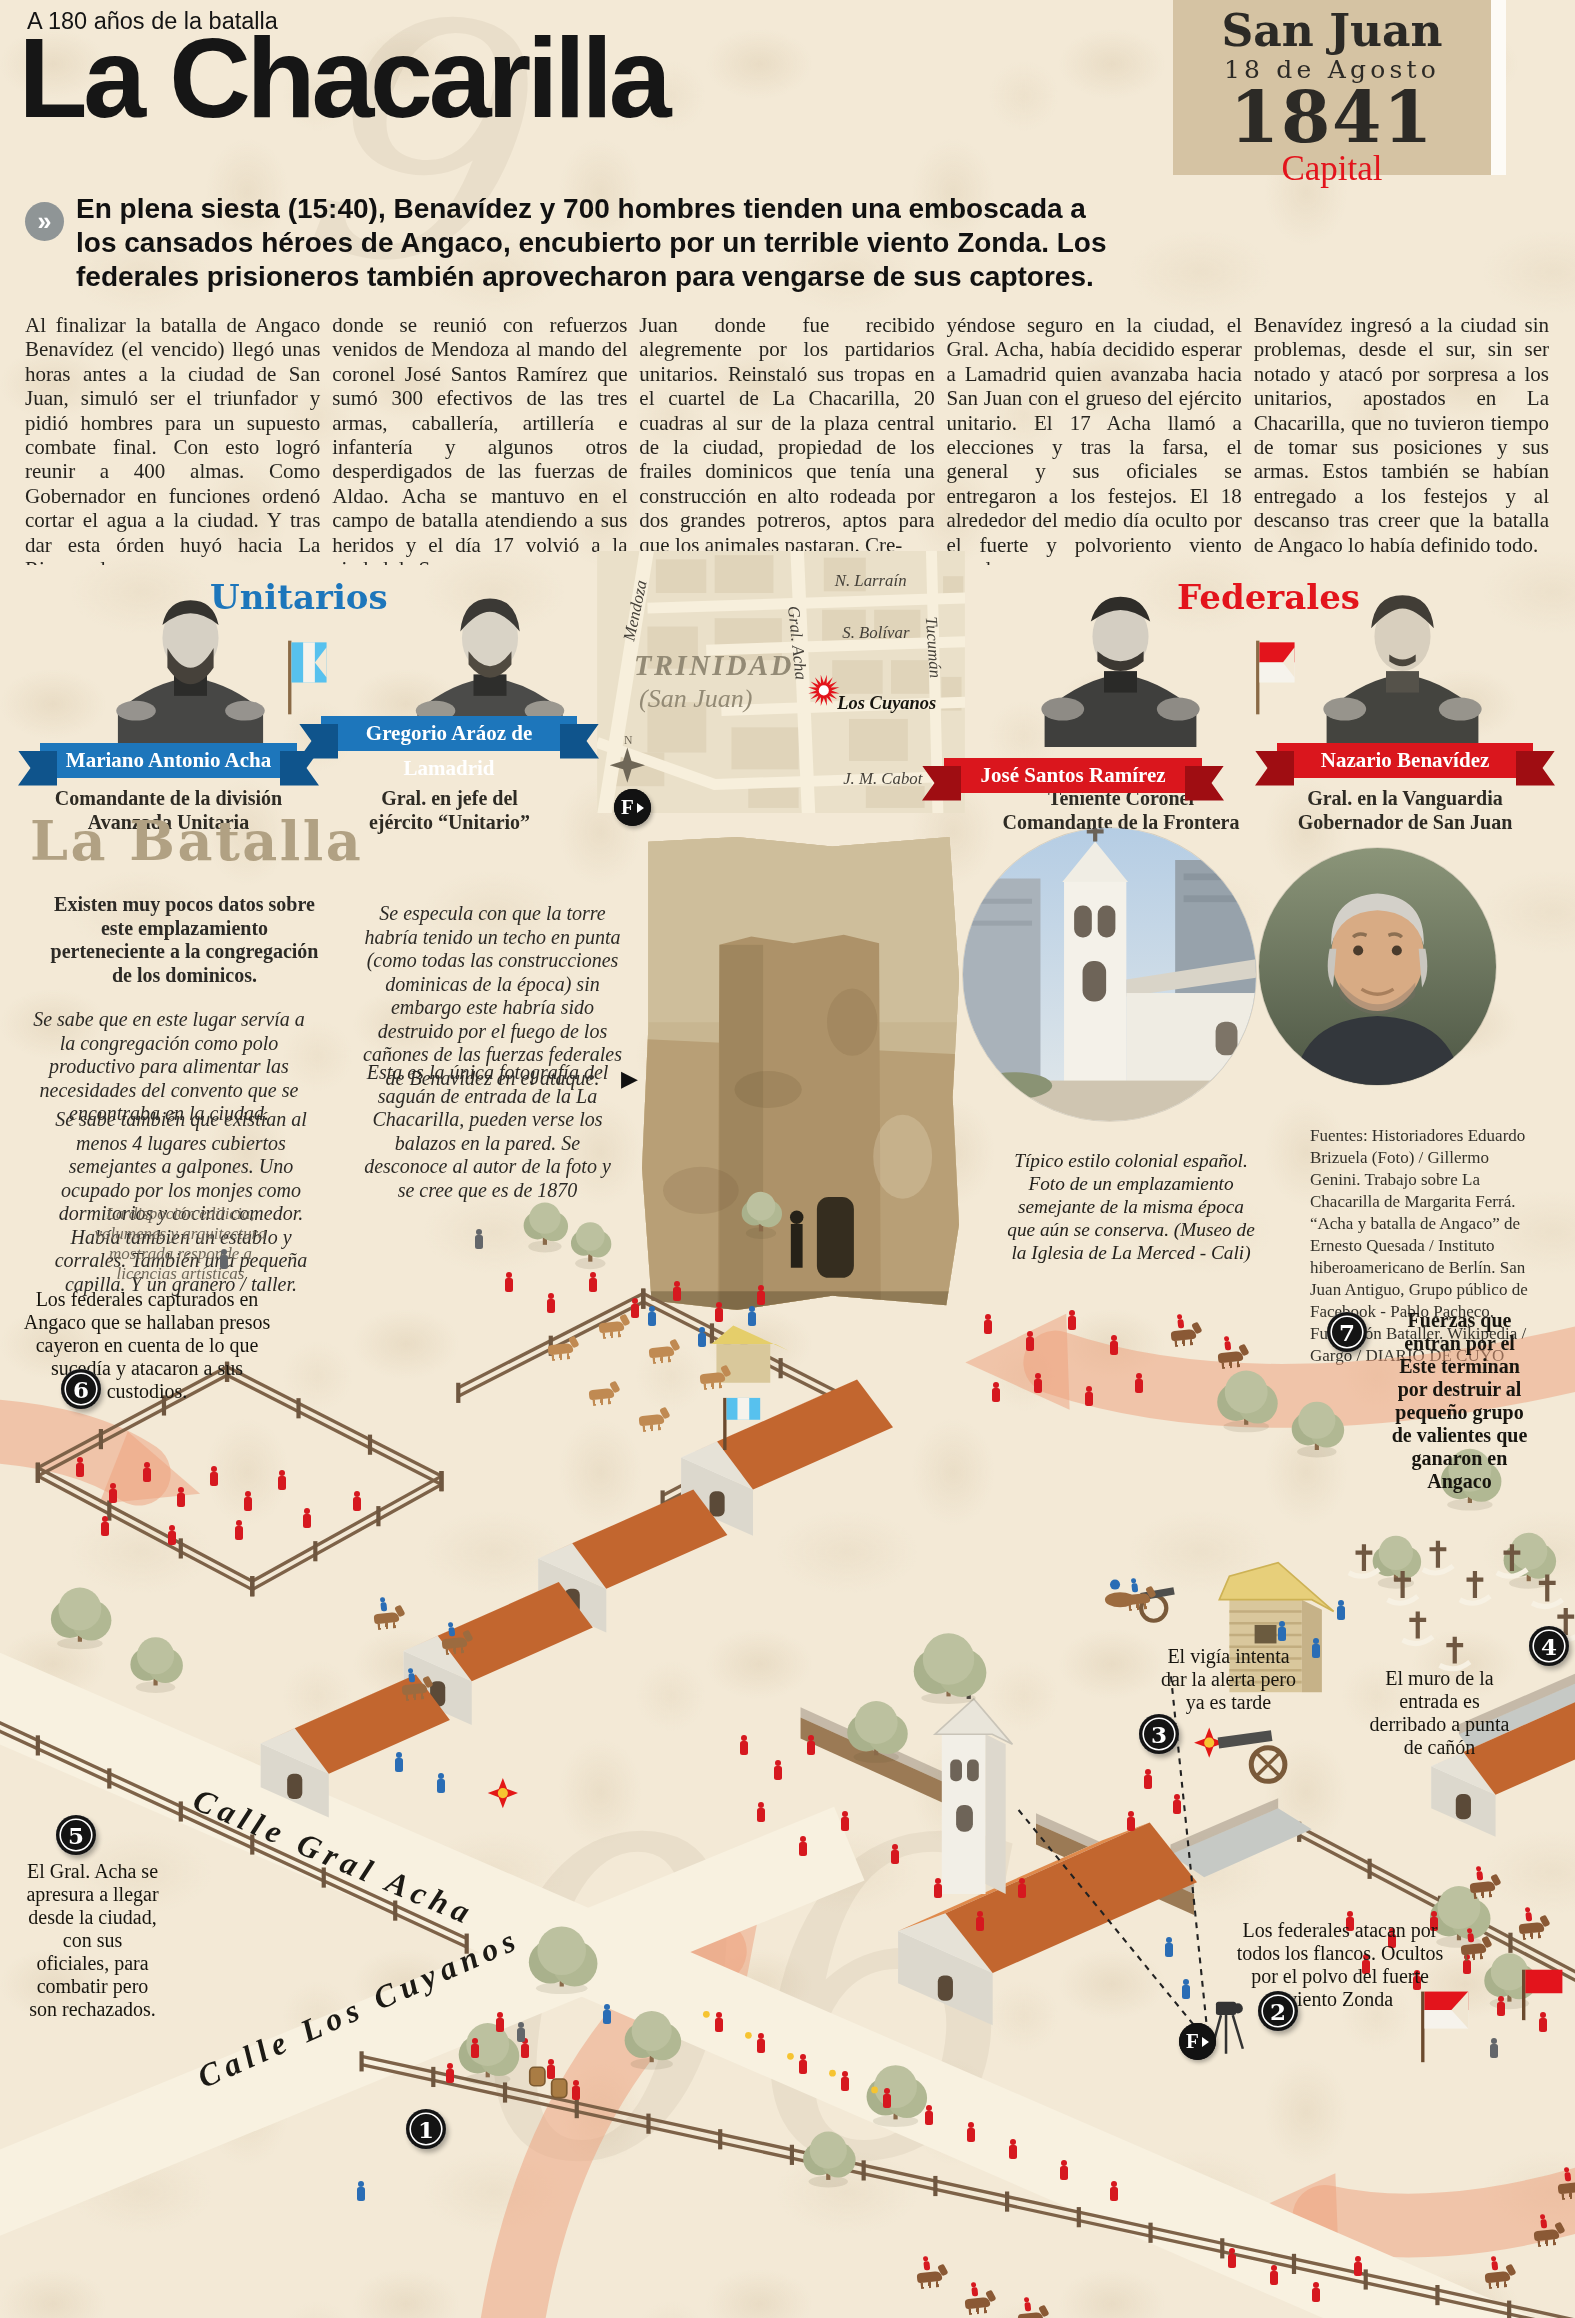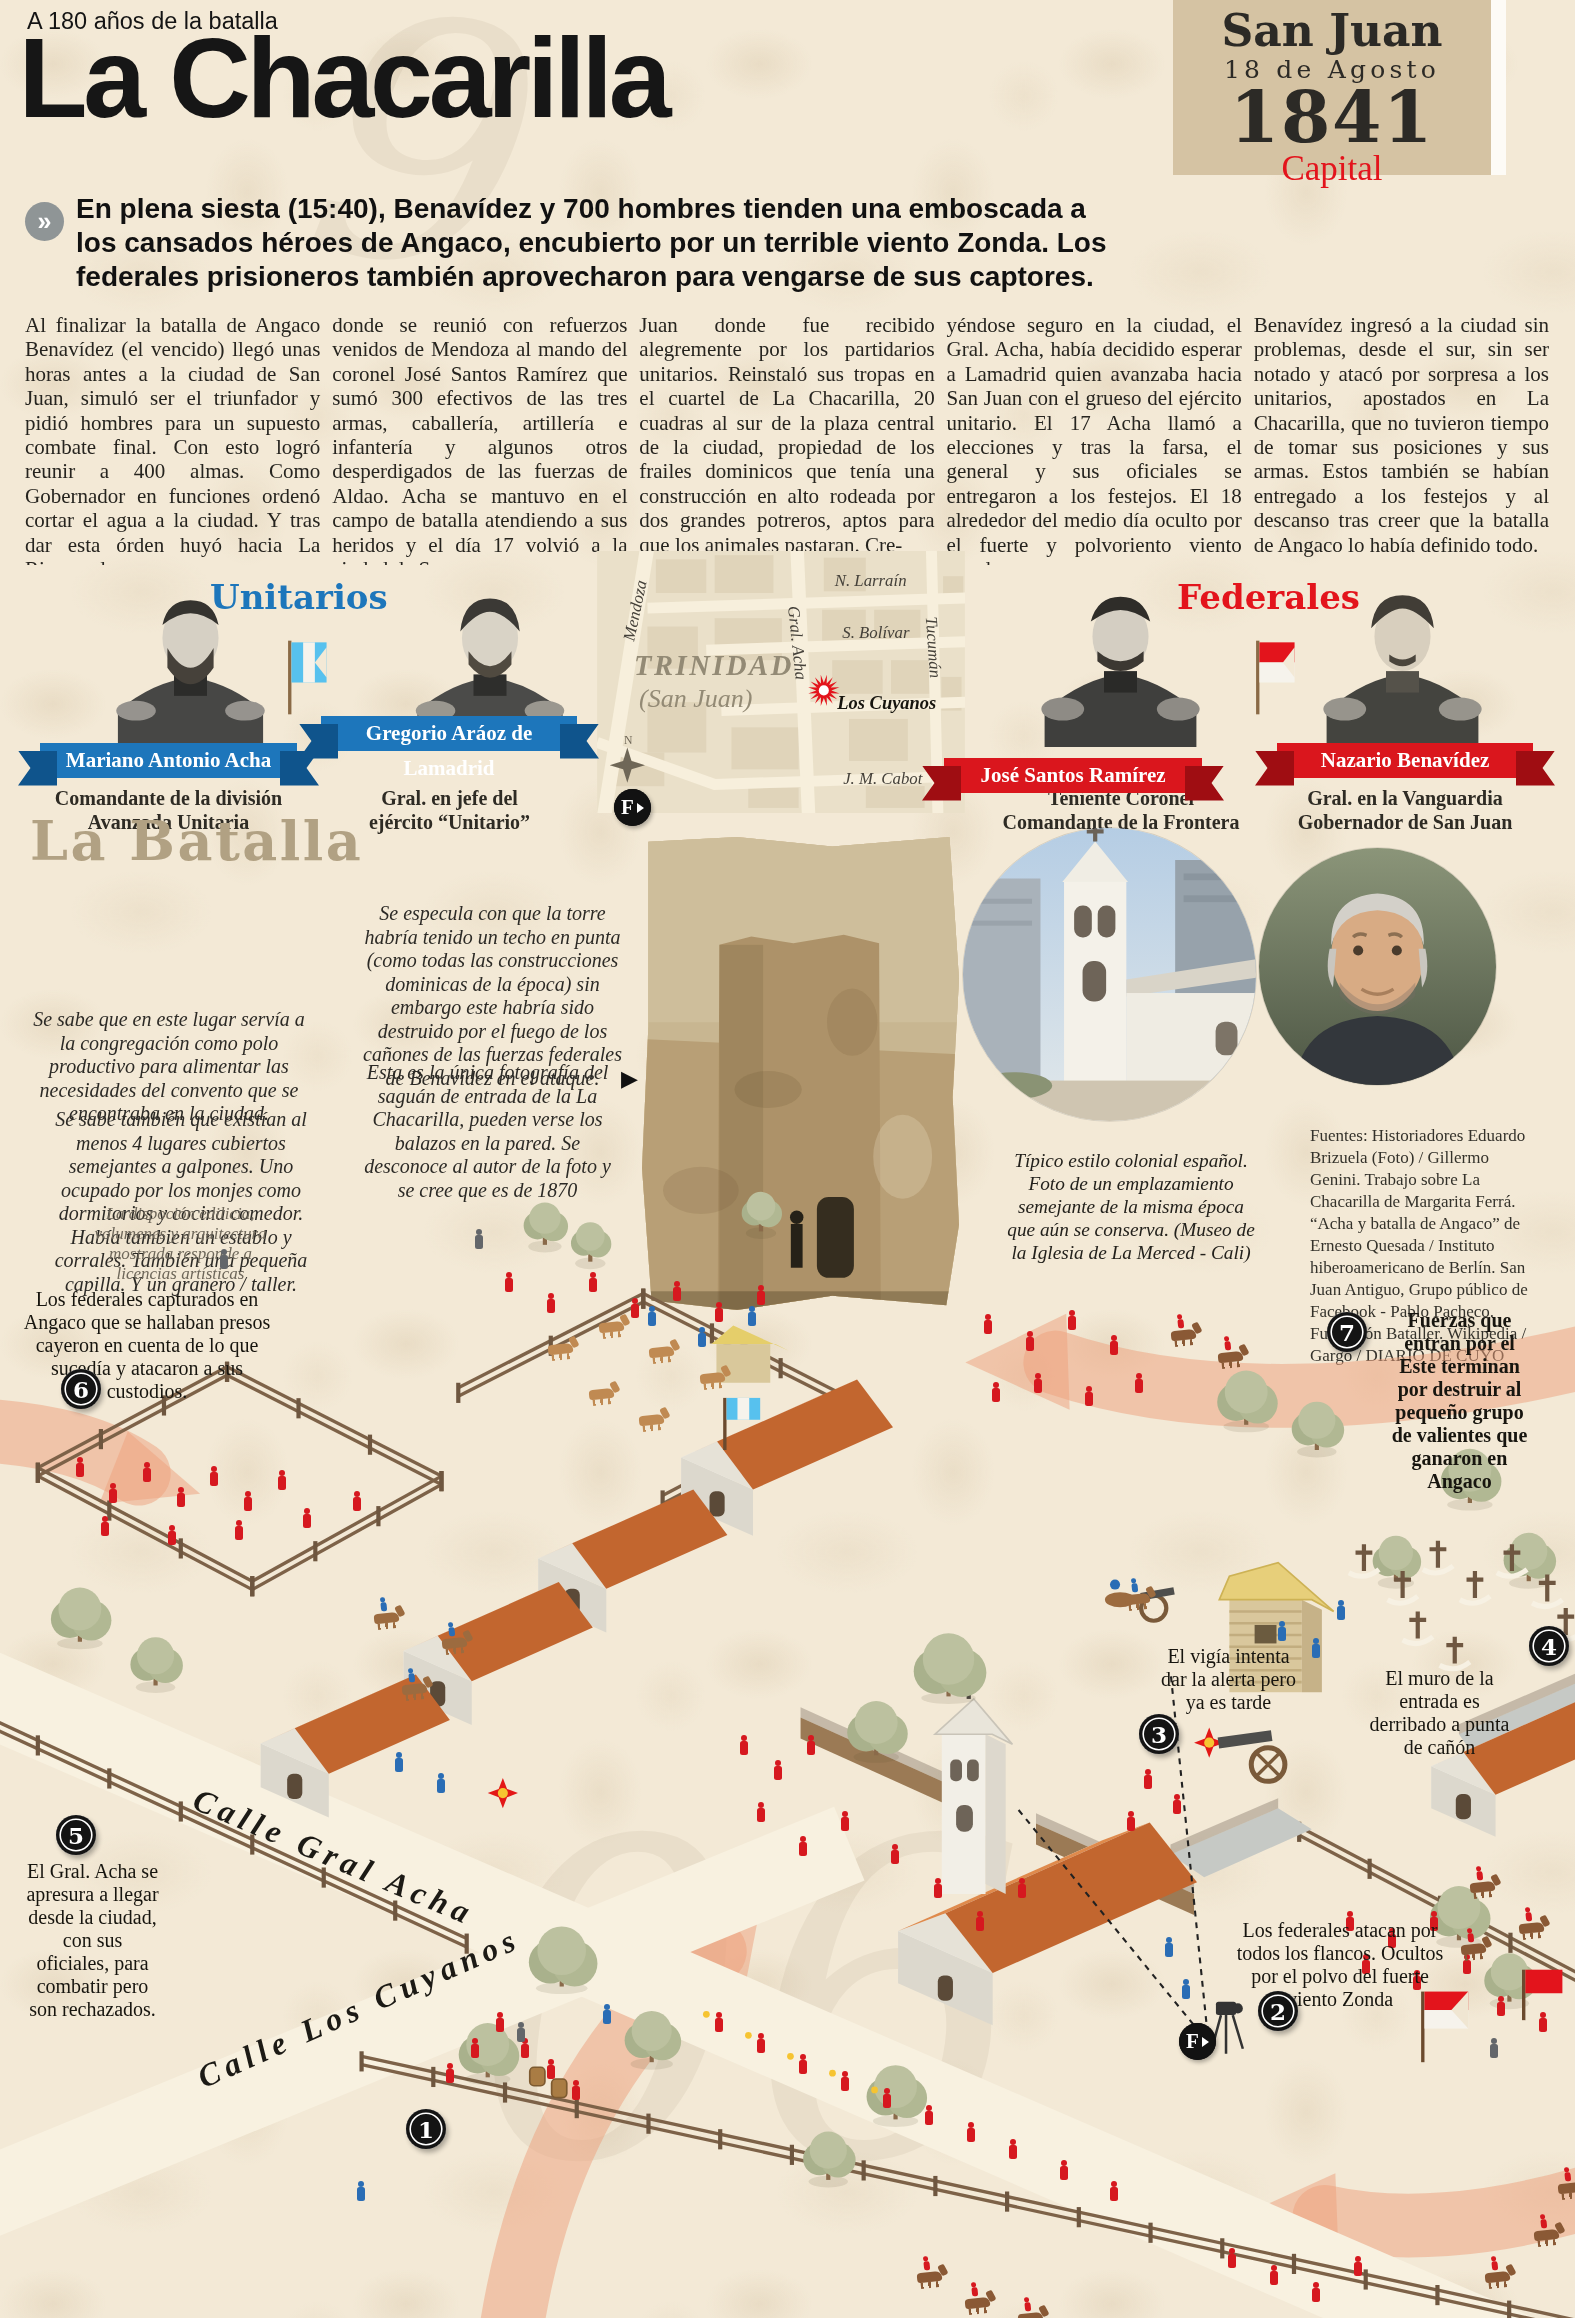--- a/index.html
+++ b/index.html
@@ -207,20 +207,21 @@
     <ellipse cx="50" cy="33" rx="17" ry="21" fill="#d8cfbe"></ellipse>
     <path d="M31 28 Q33 8 50 8 Q67 8 69 28 Q58 16 50 16 Q42 16 31 28 Z" fill="#413d36"></path>
     <path d="M42 44 Q50 50 58 44 L58 48 Q50 54 42 48 Z" fill="#4a453c"></path>
   </svg>
   <div class="ribbon red" style="left:944px;top:743px;width:258px;margin-top:15px;">José Santos Ramírez</div>
   <div class="role" style="left:995px;top:787px;width:252px;">Teniente Coronel Comandante de la Frontera</div>
   <div class="ribbon red" style="left:1277px;top:743px;width:256px;">Nazario Benavídez</div>
   <div class="role" style="left:1279px;top:787px;width:252px;">Gral. en la Vanguardia Gobernador de San Juan</div>
 
   <div class="abs bat-title">La Batalla</div>
+  <div class="abs bat-intro">Existen muy pocos datos sobre este emplazamiento perteneciente a la congregación de los dominicos.</div>
   <div class="abs bat-italic" style="left:26px;top:1008px;width:286px;">Se sabe que en este lugar servía a la congregación como polo productivo para alimentar las necesidades del convento que se encontraba en la ciudad.</div>
   <div class="abs bat-italic" style="left:34px;top:1108px;width:294px;">Se sabe también que existían al menos 4 lugares cubiertos semejantes a galpones. Uno ocupado por los monjes como dormitorios y cocina comedor. Había tambien un establo y corrales. También una pequeña capilla. Y un granero / taller.</div>
   <div class="abs disclaimer">La dispoción edilicia, volumenes y arquitectura mostrada responde a licencias artísticas</div>
   <div class="abs bat-italic" style="left:362px;top:902px;width:261px;">Se especula con que la torre habría tenido un techo en punta (como todas las construcciones dominicas de la época) sin embargo este habría sido destruido por el fuego de los cañones de las fuerzas federales de Benavídez en el ataque.</div>
   <div class="abs bat-italic" style="left:357px;top:1061px;width:261px;">Esta es la única fotografía del saguán de entrada de la La Chacarilla, pueden verse los balazos en la pared. Se desconoce al autor de la foto y se cree que es de 1870</div>
   <div class="abs pointer">▶</div>
 
   <div class="tower-photo abs">
     <svg width="317" height="473" viewBox="0 0 377 562">
       <rect width="377" height="562" fill="#d3c19c"></rect>

